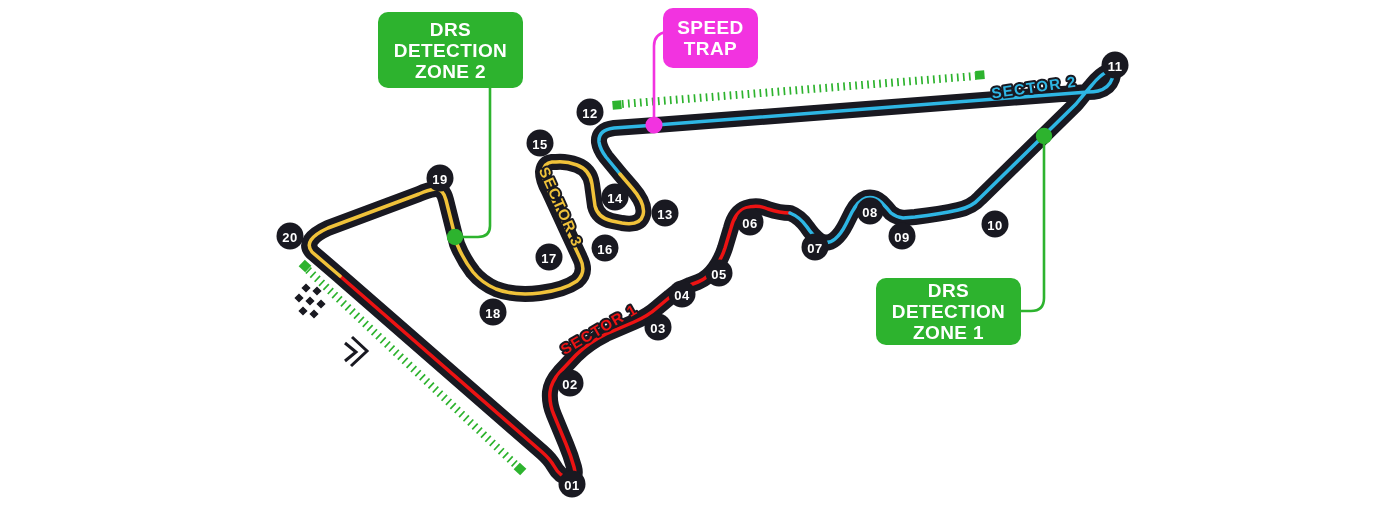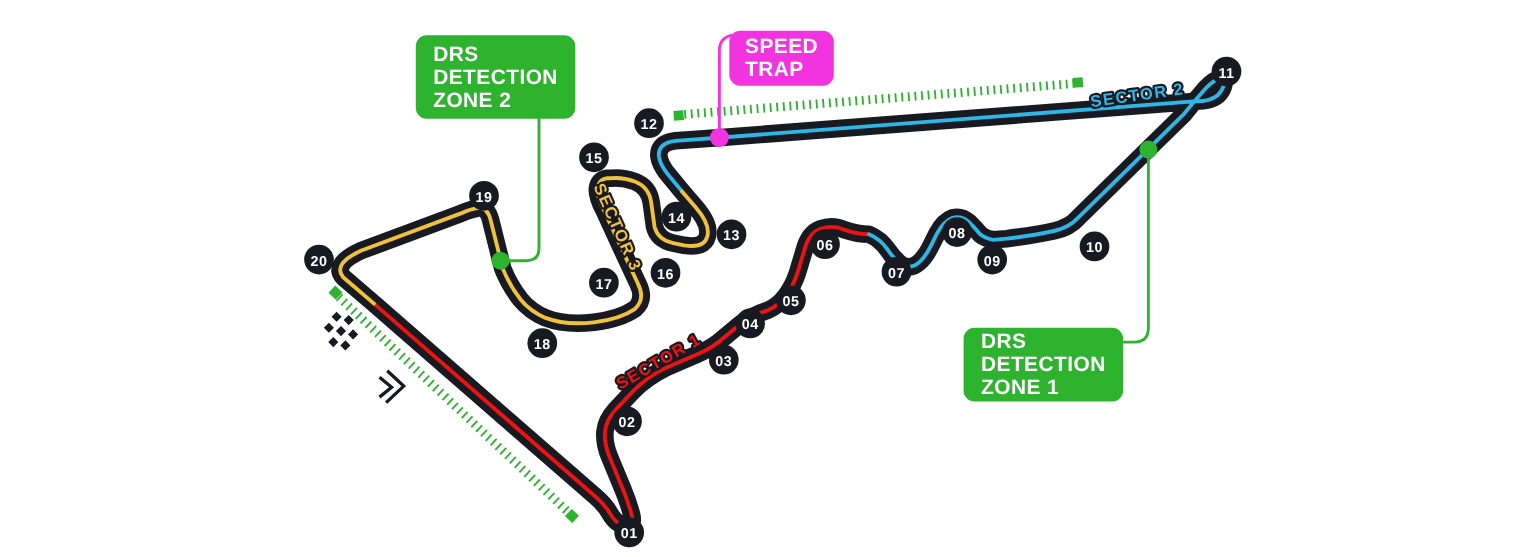--- a/index.html
+++ b/index.html
@@ -20,22 +20,22 @@
   .dot-green{fill:var(--drs-green);}
   .dot-magenta{fill:var(--speed-magenta);}
   .flag{fill:var(--track);}
   .chevrons{fill:none;stroke:var(--track);stroke-width:3;}
   .turn-num{font:700 13px "Liberation Sans",sans-serif;fill:var(--marker-text);
     text-anchor:middle;dominant-baseline:central;letter-spacing:.5px;}
   .sector-label{font:700 15px "Liberation Sans",sans-serif;text-anchor:middle;
     dominant-baseline:central;letter-spacing:1.4px;paint-order:stroke;
     stroke:var(--track);stroke-width:4px;stroke-linejoin:round;}
   .callout{position:absolute;display:flex;align-items:center;justify-content:center;
-    text-align:left;color:#fff;font-weight:700;white-space:pre-line;
-    border-radius:10px;letter-spacing:.4px;margin-top:20px;}
+    text-align:center;color:#fff;font-weight:700;white-space:pre-line;
+    border-radius:10px;letter-spacing:.4px;}
   .callout.green{background:var(--drs-green);font-size:19px;line-height:21px;}
   .callout.magenta{background:var(--speed-magenta);font-size:19px;line-height:21px;}
 </style>
 </head>
 <body>
 
 <div class="stage">
   <svg width="1400" height="506" viewBox="0 0 1400 506">
 
     <path id="track" d="
@@ -150,18 +150,18 @@
         <circle cx="440" cy="178" r="13.5" fill="var(--track)"></circle>
         <text x="440" y="179" class="turn-num">19</text>
         <circle cx="290" cy="236" r="13.5" fill="var(--track)"></circle>
         <text x="290" y="237" class="turn-num">20</text>
       </g>
   </svg>
 
   <div class="callout green" style="left:378px;top:12px;width:145px;height:76px;">DRS
 DETECTION
 ZONE 2</div>
-  <div class="callout magenta" style="left:663px;top:8px;width:95px;height:50px;">SPEED
+  <div class="callout magenta" style="left:663px;top:8px;width:95px;height:60px;">SPEED
 TRAP</div>
   <div class="callout green" style="left:876px;top:278px;width:145px;height:67px;">DRS
 DETECTION
 ZONE 1</div>
 </div>
 
 </body></html>

